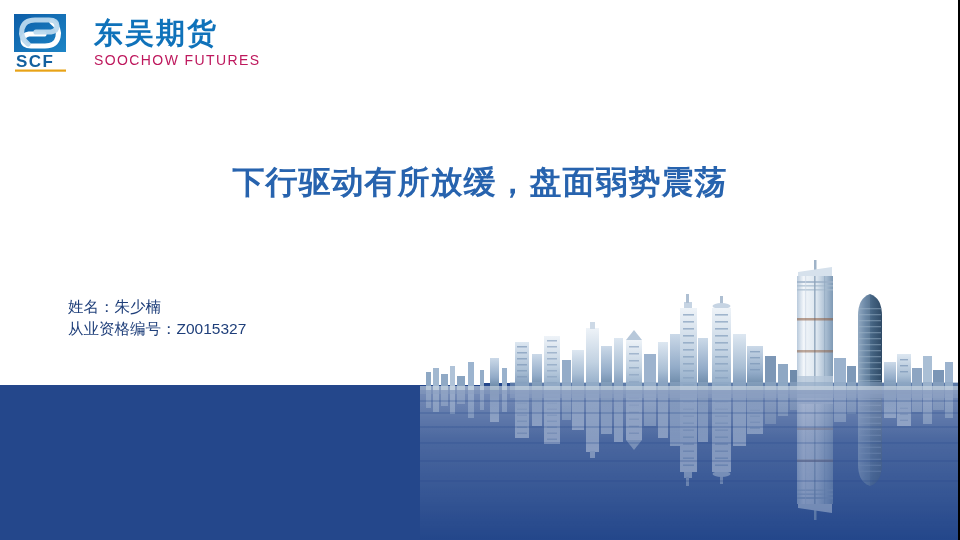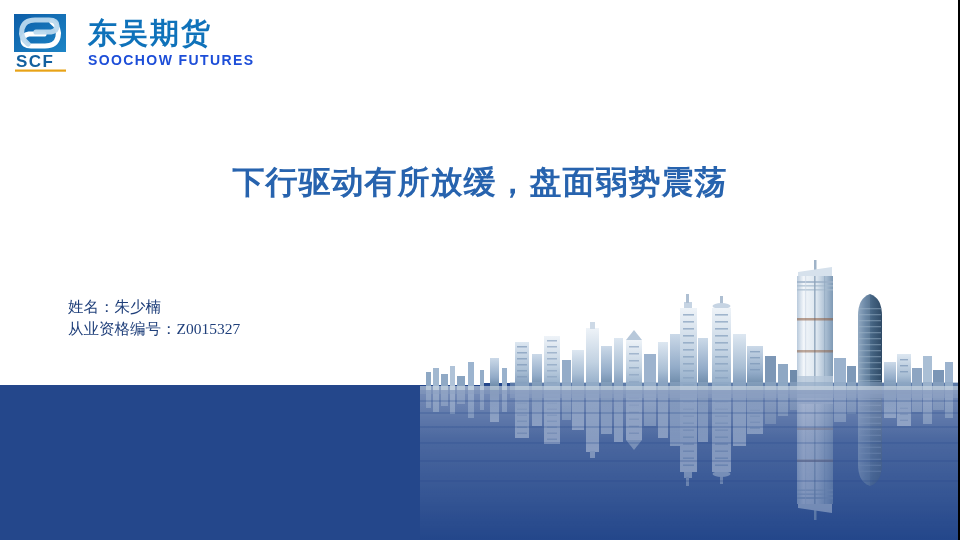--- a/index.html
+++ b/index.html
@@ -63,35 +63,35 @@
     align-items: flex-start;
   }
   .logo-mark {
     position: relative;
     width: 56px;
     height: 58px;
     flex: 0 0 auto;
   }
   .logo-mark .mark-svg { display: block; }
   .logo-text {
-    margin-left: 18px;
+    margin-left: 24px;
     padding-top: 3px;
   }
   .brand-cn {
     font-size: 29px;
     font-weight: bold;
     color: #0f72ba;
     letter-spacing: 2px;
     line-height: 32px;
     white-space: nowrap;
   }
   .brand-en {
     font-size: 14px;
-    font-weight: bold;
-    color: #1d4ed8;
+    font-weight: normal;
+    color: #be185d;
     letter-spacing: 1.4px;
     line-height: 18px;
     margin-top: 2px;
     white-space: nowrap;
   }
 
   
   .main-title {
     position: absolute;
     left: 0;
@@ -107,21 +107,21 @@
     white-space: nowrap;
   }
 
   
   .info-block {
     position: absolute;
     left: 68px;
     top: 296px;
     z-index: 6;
     color: #1f3f7a;
-    font-family: Liberation Serif, serif;
+    font-family: Liberation Sans, sans-serif;
     font-size: 15.5px;
     line-height: 21.5px;
     white-space: nowrap;
   }
   .info-line { display: block; }
 </style>
 </head>
 <body>
 
 <div id="slide">

